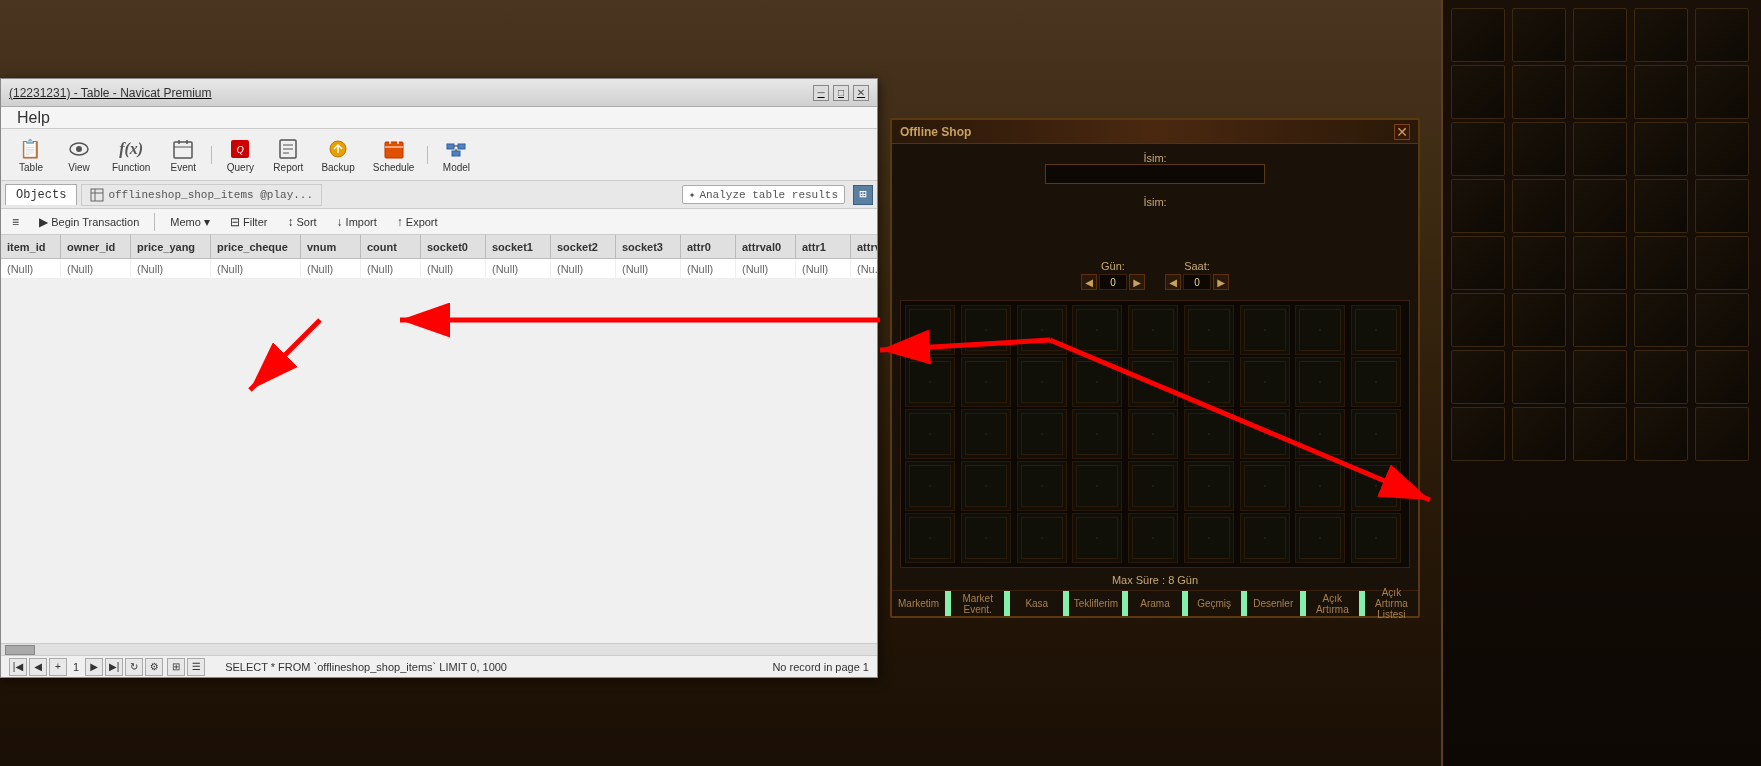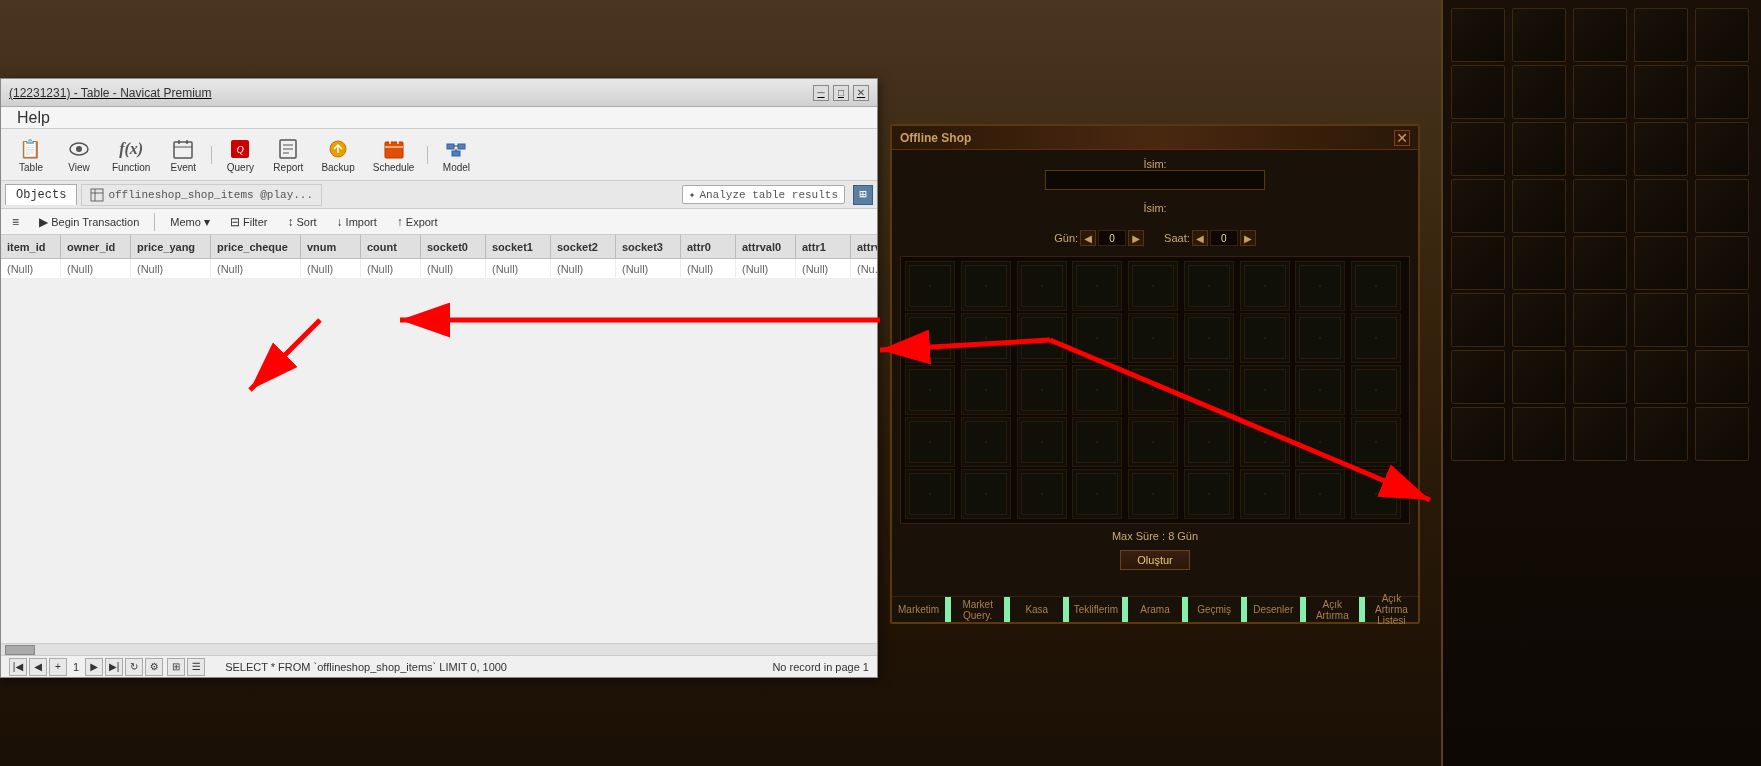--- a/index.html
+++ b/index.html
@@ -306,21 +306,21 @@
     }
 
     .page-info {
       margin: 0 6px;
       font-size: 11px;
     }
 
     
     .offline-shop {
       position: absolute;
-      top: 124px;
+      top: 118px;
       left: 890px;
       width: 530px;
       height: 500px;
       background: #1a1208;
       border: 2px solid #5a3810;
       border-radius: 2px;
     }
 
     .shop-titlebar {
       background: linear-gradient(90deg, #2a1808, #4a2810, #2a1808);
@@ -370,23 +370,24 @@
 
     .shop-time-row {
       display: flex;
       justify-content: center;
       gap: 20px;
       margin-top: 4px;
     }
 
     .shop-time-group {
       display: flex;
-      flex-direction: row;
+      flex-direction: column;
       align-items: center;
       gap: 2px;
+      margin-top: 36px;
     }
 
     .shop-time-label {
       color: #c8a878;
       font-size: 11px;
     }
 
     .shop-stepper {
       display: flex;
       align-items: center;
@@ -878,21 +879,21 @@
         <div class="shop-slot"></div>
         <div class="shop-slot"></div>
       </div>
   </div>
 
   <div class="shop-info-row">Max Süre : 8 Gün</div>
   <button class="shop-create-btn">Oluştur</button>
 
   <div class="shop-bottom-tabs" id="shop-tabs">
   <div class="shop-tab">Marketim</div>
-      <div class="shop-tab">Market Query.</div>
+      <div class="shop-tab">Market Event.</div>
       <div class="shop-tab">Kasa</div>
       <div class="shop-tab">Tekliflerim</div>
       <div class="shop-tab">Arama</div>
       <div class="shop-tab">Geçmiş</div>
       <div class="shop-tab">Desenler</div>
       <div class="shop-tab">Açık Artırma</div>
       <div class="shop-tab">Açık Artırma Listesi</div>
     </div>
 </div>
 

